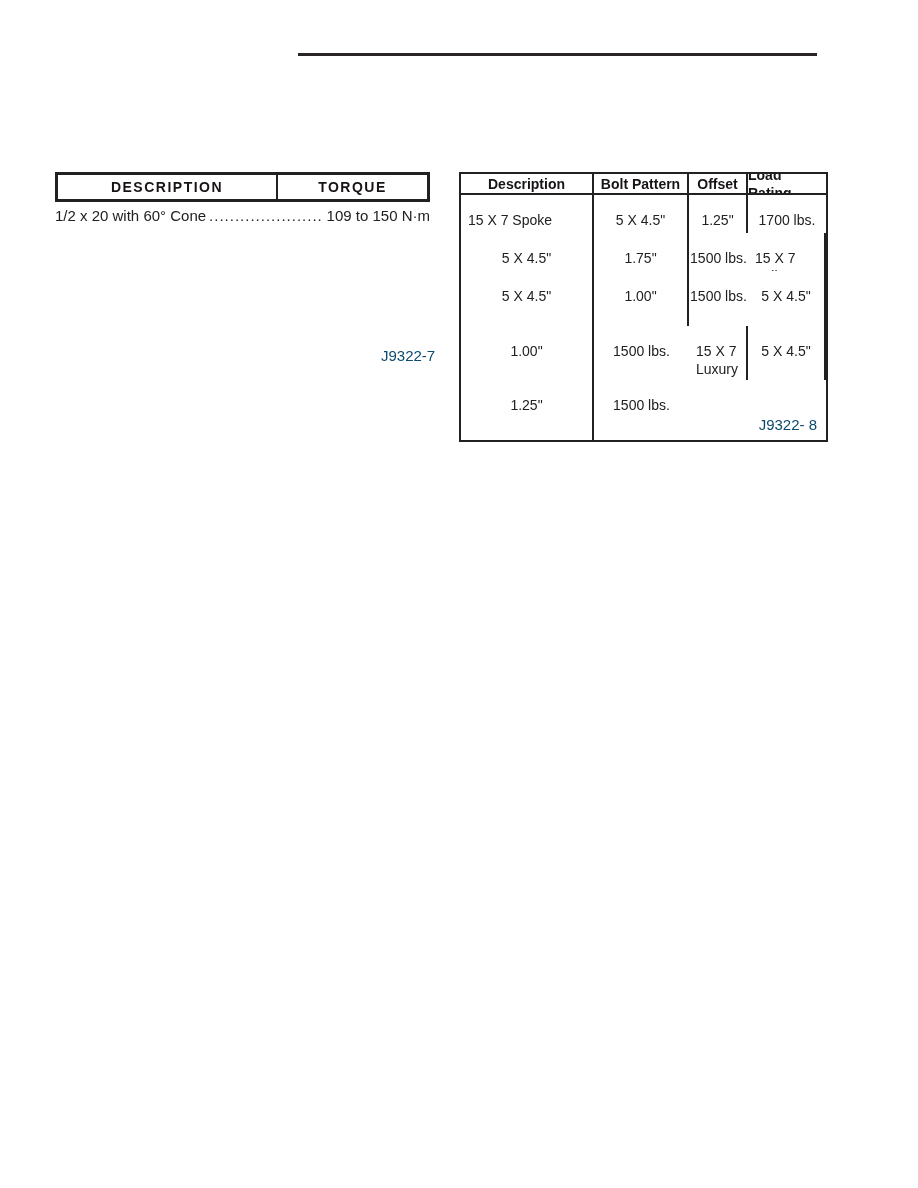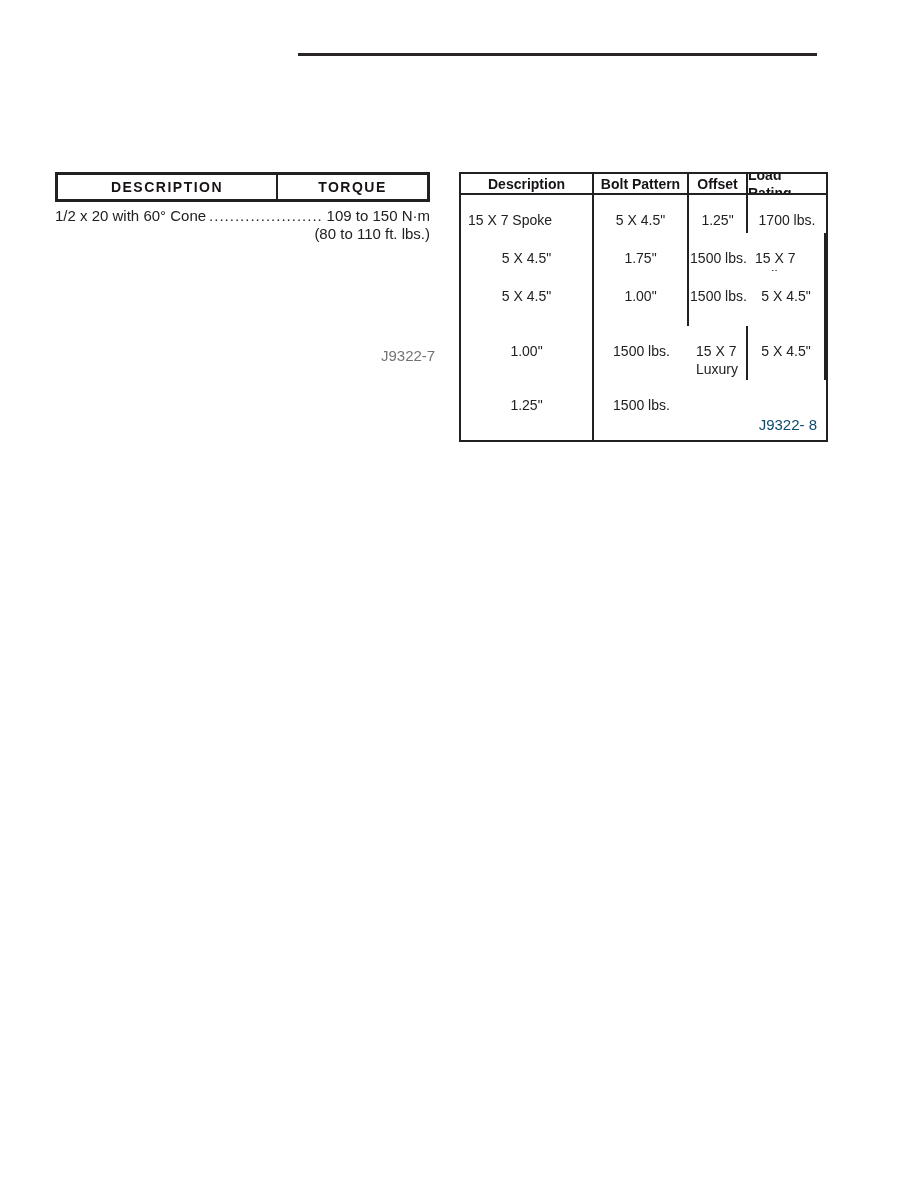--- a/index.html
+++ b/index.html
@@ -59,21 +59,21 @@
   .torque-entry-metric { flex: none; }
   .torque-entry-imperial {
     text-align: right;
     font-size: 15px;
     margin-top: 1px;
   }
   .figure-label-left {
     position: absolute;
     left: 381px; top: 347px;
     font-size: 15px;
-    color: #737373;
+    color: #0c4a6e;
   }
   
   .wheel-table {
     position: absolute;
     left: 459px; top: 172px;
     width: 369px; height: 270px;
     border: 2px solid #222021;
   }
   .wheel-grid {
     display: grid;
@@ -114,21 +114,20 @@
 <div class="torque-table">
   <div class="torque-header-box">
     <div class="torque-header-cell desc">DESCRIPTION</div>
     <div class="torque-header-cell torq">TORQUE</div>
   </div>
   <div class="torque-entry-line">
     <span class="torque-entry-desc">1/2 x 20 with 60° Cone</span>
     <span class="leader-dots">...............................................................</span>
     <span class="torque-entry-metric">109 to 150 N·m</span>
   </div>
-  <div class="torque-entry-imperial">(80 to 110 ft. lbs.)</div>
 </div>
 
 <div class="figure-label-left">J9322-7</div>
 
 <div class="wheel-table">
   <div class="wheel-grid">
 
     <div class="wcell hdr colsep">Description</div>
     <div class="wcell hdr colsep">Bolt Pattern</div>
     <div class="wcell hdr colsep">Offset</div>

